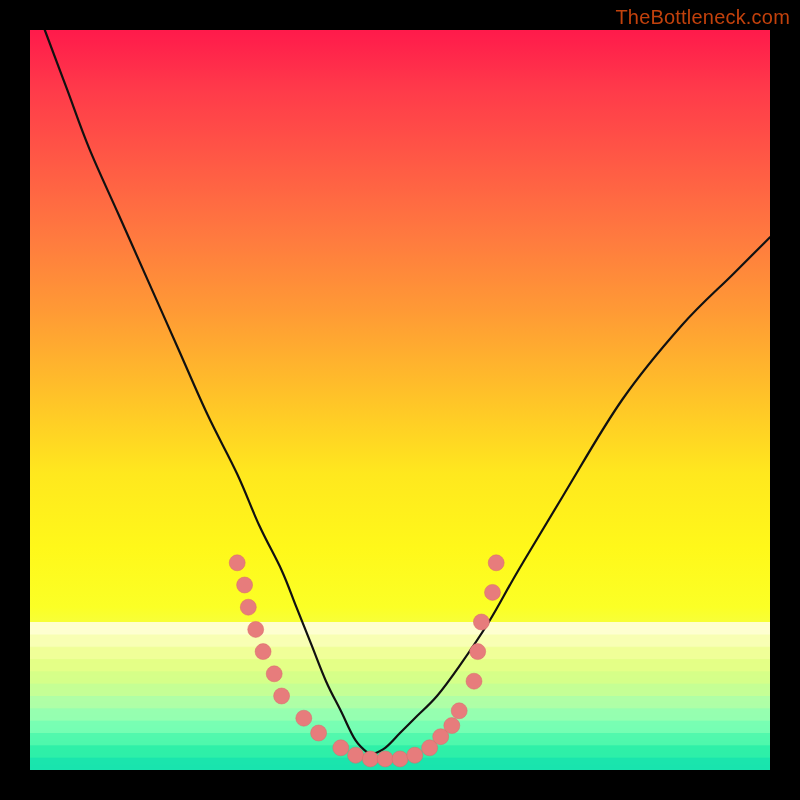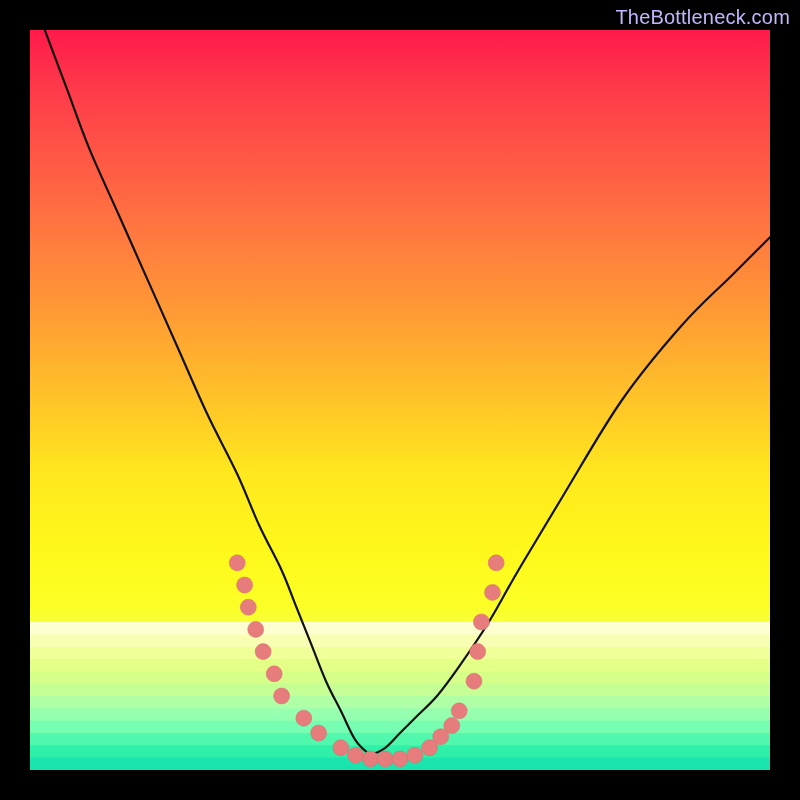--- a/index.html
+++ b/index.html
@@ -14,21 +14,21 @@
   .outer {
     position: relative;
     width: 800px;
     height: 800px;
     background: #000;
   }
   .watermark {
     position: absolute;
     top: 6px;
     right: 10px;
-    color: #c4b5fd;
+    color: #c2410c;
     font-size: 20px;
     font-weight: 400;
     letter-spacing: 0.2px;
     z-index: 5;
     user-select: none;
   }
   .plot-frame {
     position: absolute;
     left: 30px;
     top: 30px;

